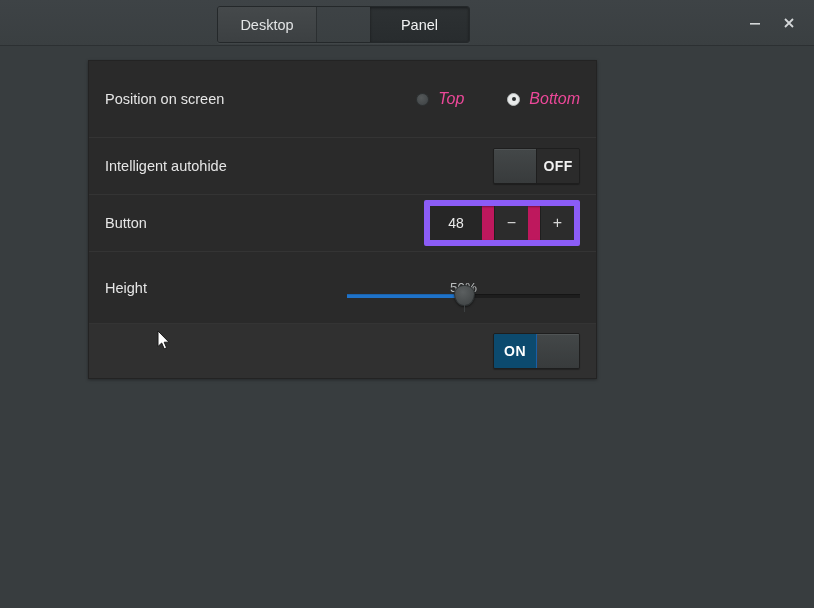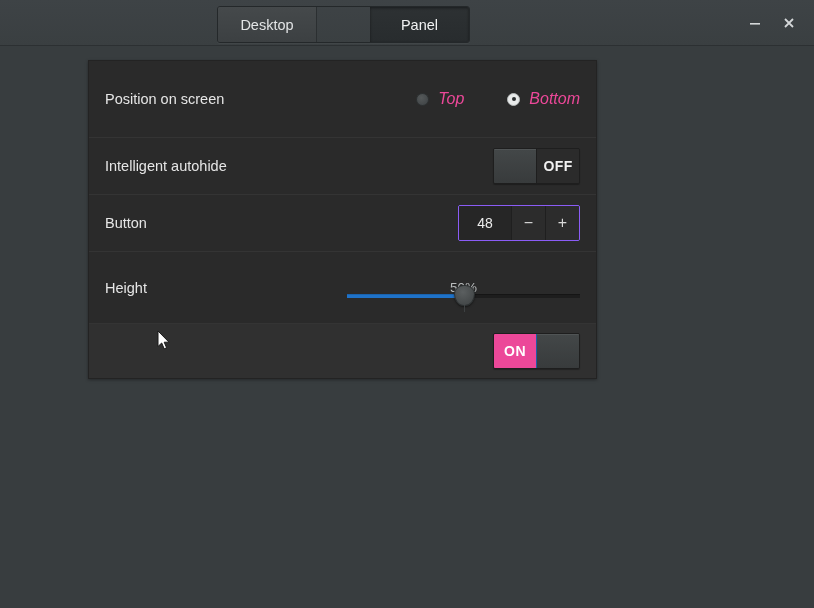--- a/index.html
+++ b/index.html
@@ -168,35 +168,36 @@
   .tg-knob {
     background: linear-gradient(to bottom, #434748 0%, #383b3c 100%);
     border-top: 1px solid #505455;
   }
   .tg-track-off {
     background: #2b2b2b;
     color: #f2f2f2;
     border-left: 1px solid #1e1e1e;
   }
   .tg-track-on {
-    background: #ec4899;
+    background: #0c4a6e;
     color: #ffffff;
     border-right: 1px solid #1a5ea6;
     text-align: right;
   }
 
   
   .spinner {
     display: flex;
     height: 34px;
-    border: 1px solid #8b5cf6;
+    border: 6px solid #8b5cf6;
     border-radius: 2px;
-    background: #15803d;
+    background: #be185d;
     overflow: hidden;
     box-shadow: inset 0 1px 2px rgba(0,0,0,0.35);
+    gap: 12px;
   }
   .sp-value {
     width: 52px;
     display: flex;
     align-items: center;
     justify-content: center;
     font-size: 14px;
     color: #ececec;
     background: #262626;
   }

